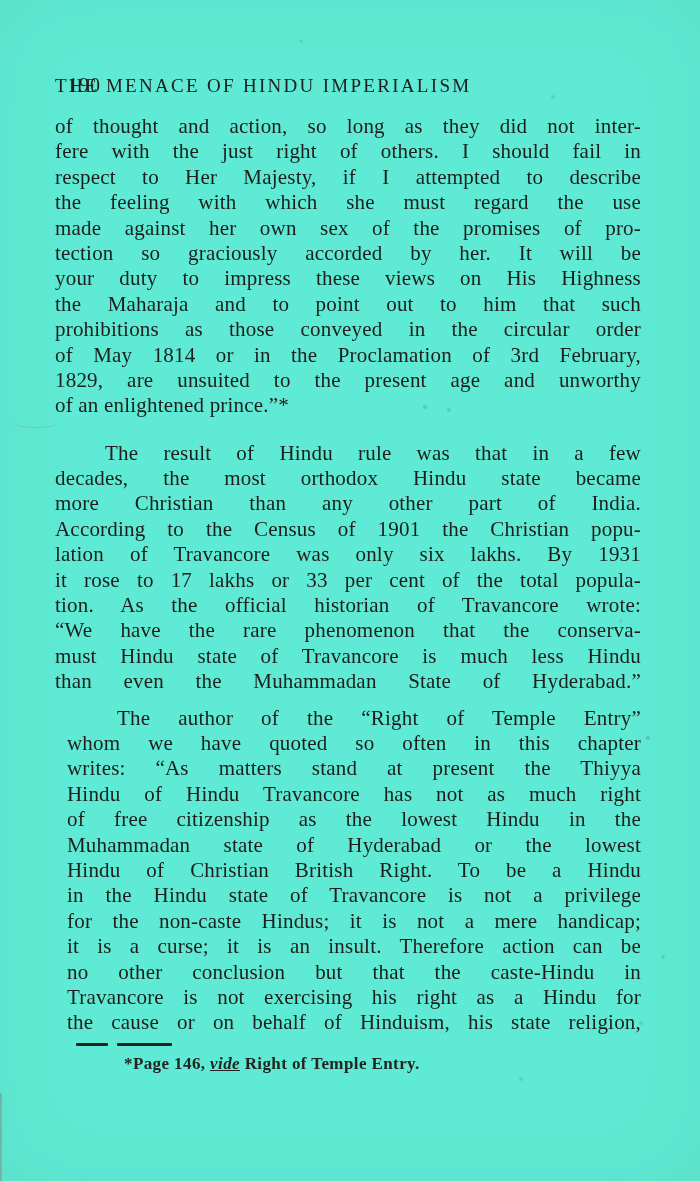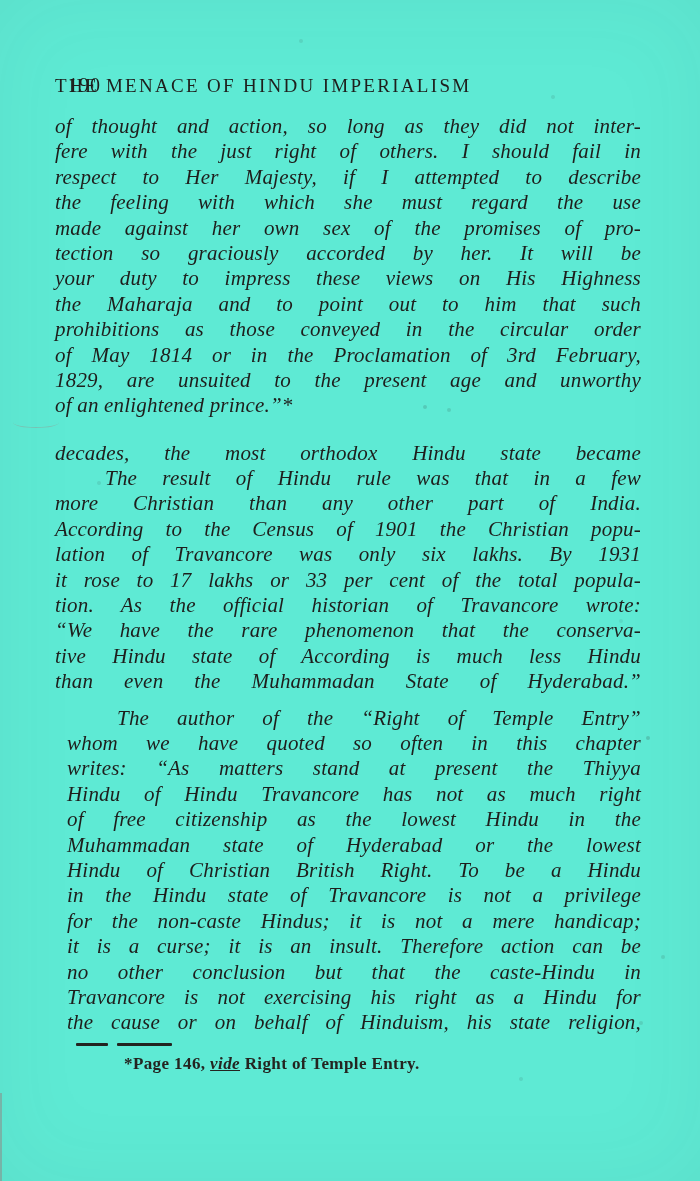--- a/index.html
+++ b/index.html
@@ -30,21 +30,20 @@
     letter-spacing: 2.3px;
     white-space: nowrap;
     padding-top: 1px;
   }
   .page-body {
     position: absolute;
     top: 114px; left: 55px; width: 586px;
     font-size: 21px;
     line-height: 25.4px;
     letter-spacing: 0.2px;
-    font-style: italic;
   }
   .paragraph { }
   .paragraph:nth-child(2) { margin-top: 22px; }
   .paragraph:nth-child(3) { margin-top: 11px; margin-left: 12px; }
   .text-line {
     text-align: justify;
     text-align-last: justify;
     height: 25.4px;
     white-space: nowrap;
   }
@@ -112,29 +111,29 @@
         <div class="text-line">made against her own sex of the promises of pro-</div>
         <div class="text-line">tection so graciously accorded by her.  It will be</div>
         <div class="text-line">your duty to impress these views on His Highness</div>
         <div class="text-line">the Maharaja and to point out to him that such</div>
         <div class="text-line">prohibitions as those conveyed in the circular order</div>
         <div class="text-line">of May 1814 or in the Proclamation of 3rd February,</div>
         <div class="text-line">1829, are unsuited to the present age and unworthy</div>
         <div class="text-line line-left">of an enlightened prince.”*</div>
       </div>
       <div class="paragraph">
+        <div class="text-line line-indent">The result of Hindu rule was that in a few</div>
         <div class="text-line">decades, the  most orthodox Hindu  state became</div>
-        <div class="text-line line-indent">The result of Hindu rule was that in a few</div>
         <div class="text-line">more Christian than any other part of India.</div>
         <div class="text-line">According to the Census of 1901 the Christian popu-</div>
         <div class="text-line">lation of Travancore was only six lakhs.  By 1931</div>
         <div class="text-line">it rose to 17 lakhs or 33 per cent of the total popula-</div>
         <div class="text-line">tion.  As the official historian of Travancore wrote:</div>
         <div class="text-line">“We have the rare phenomenon that the conserva-</div>
-        <div class="text-line">tive Hindu state of According is much less Hindu</div>
+        <div class="text-line">must Hindu state of Travancore is much less Hindu</div>
         <div class="text-line">than even the Muhammadan State of Hyderabad.”</div>
       </div>
       <div class="paragraph">
         <div class="text-line line-indent">The author of the “Right of Temple Entry”</div>
         <div class="text-line">whom we have  quoted so often  in this chapter</div>
         <div class="text-line">writes:  “As matters stand at present the Thiyya</div>
         <div class="text-line">Hindu of Hindu Travancore has not as much right</div>
         <div class="text-line">of free citizenship  as the lowest  Hindu in  the</div>
         <div class="text-line">Muhammadan state of  Hyderabad or the lowest</div>
         <div class="text-line">Hindu of Christian British Right.  To be a Hindu</div>

